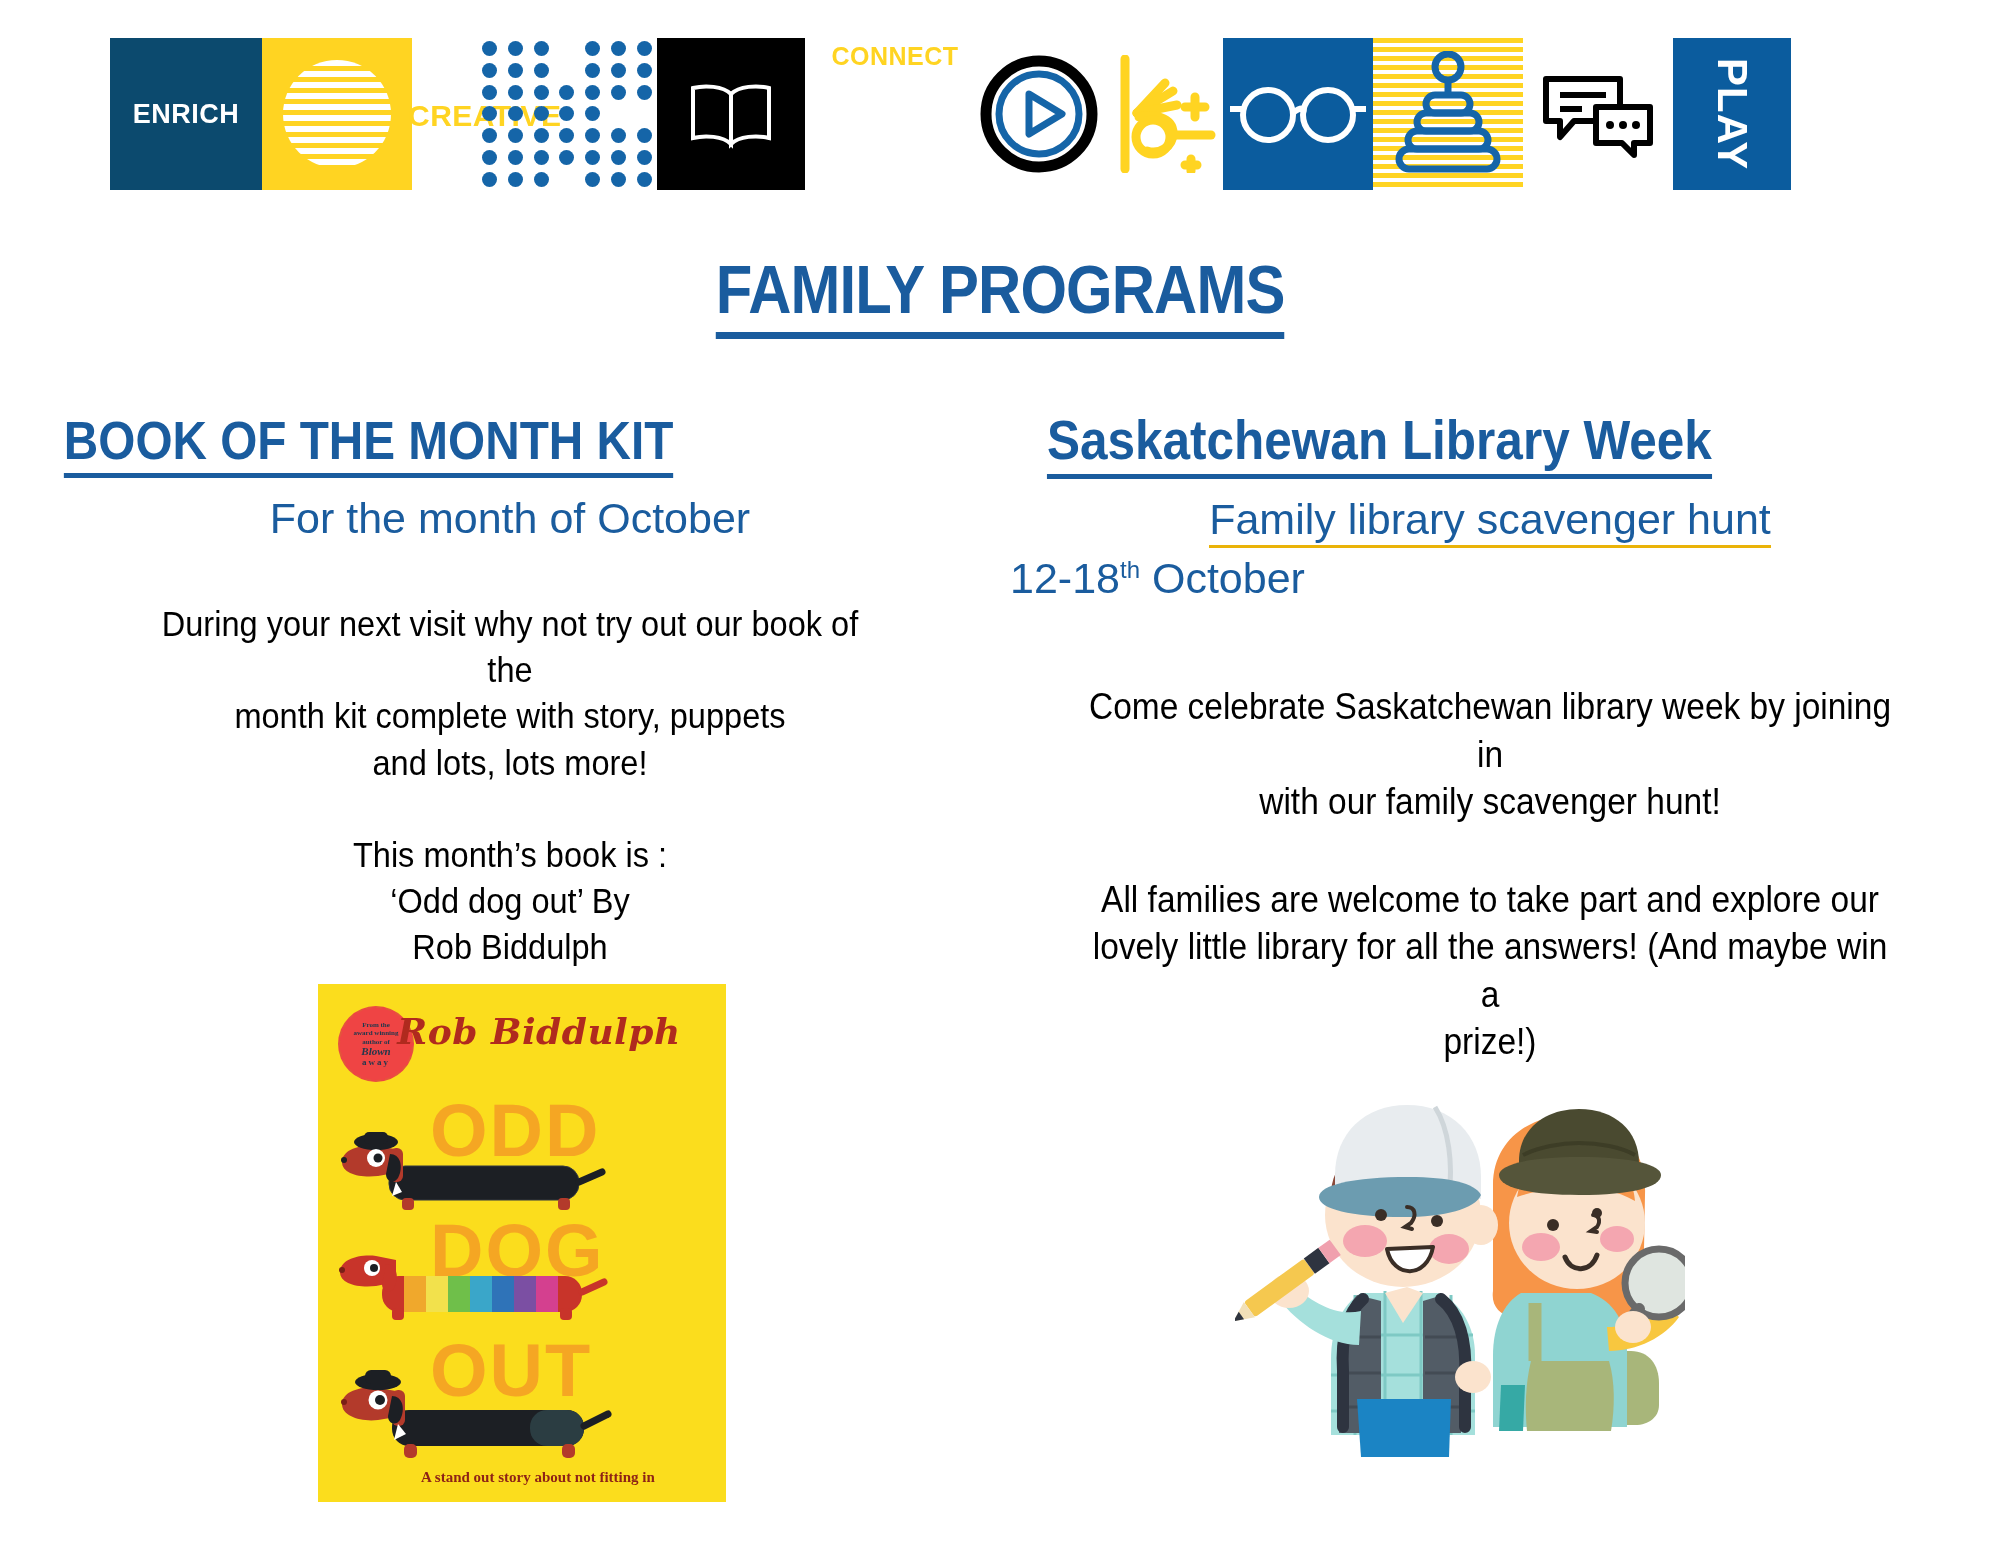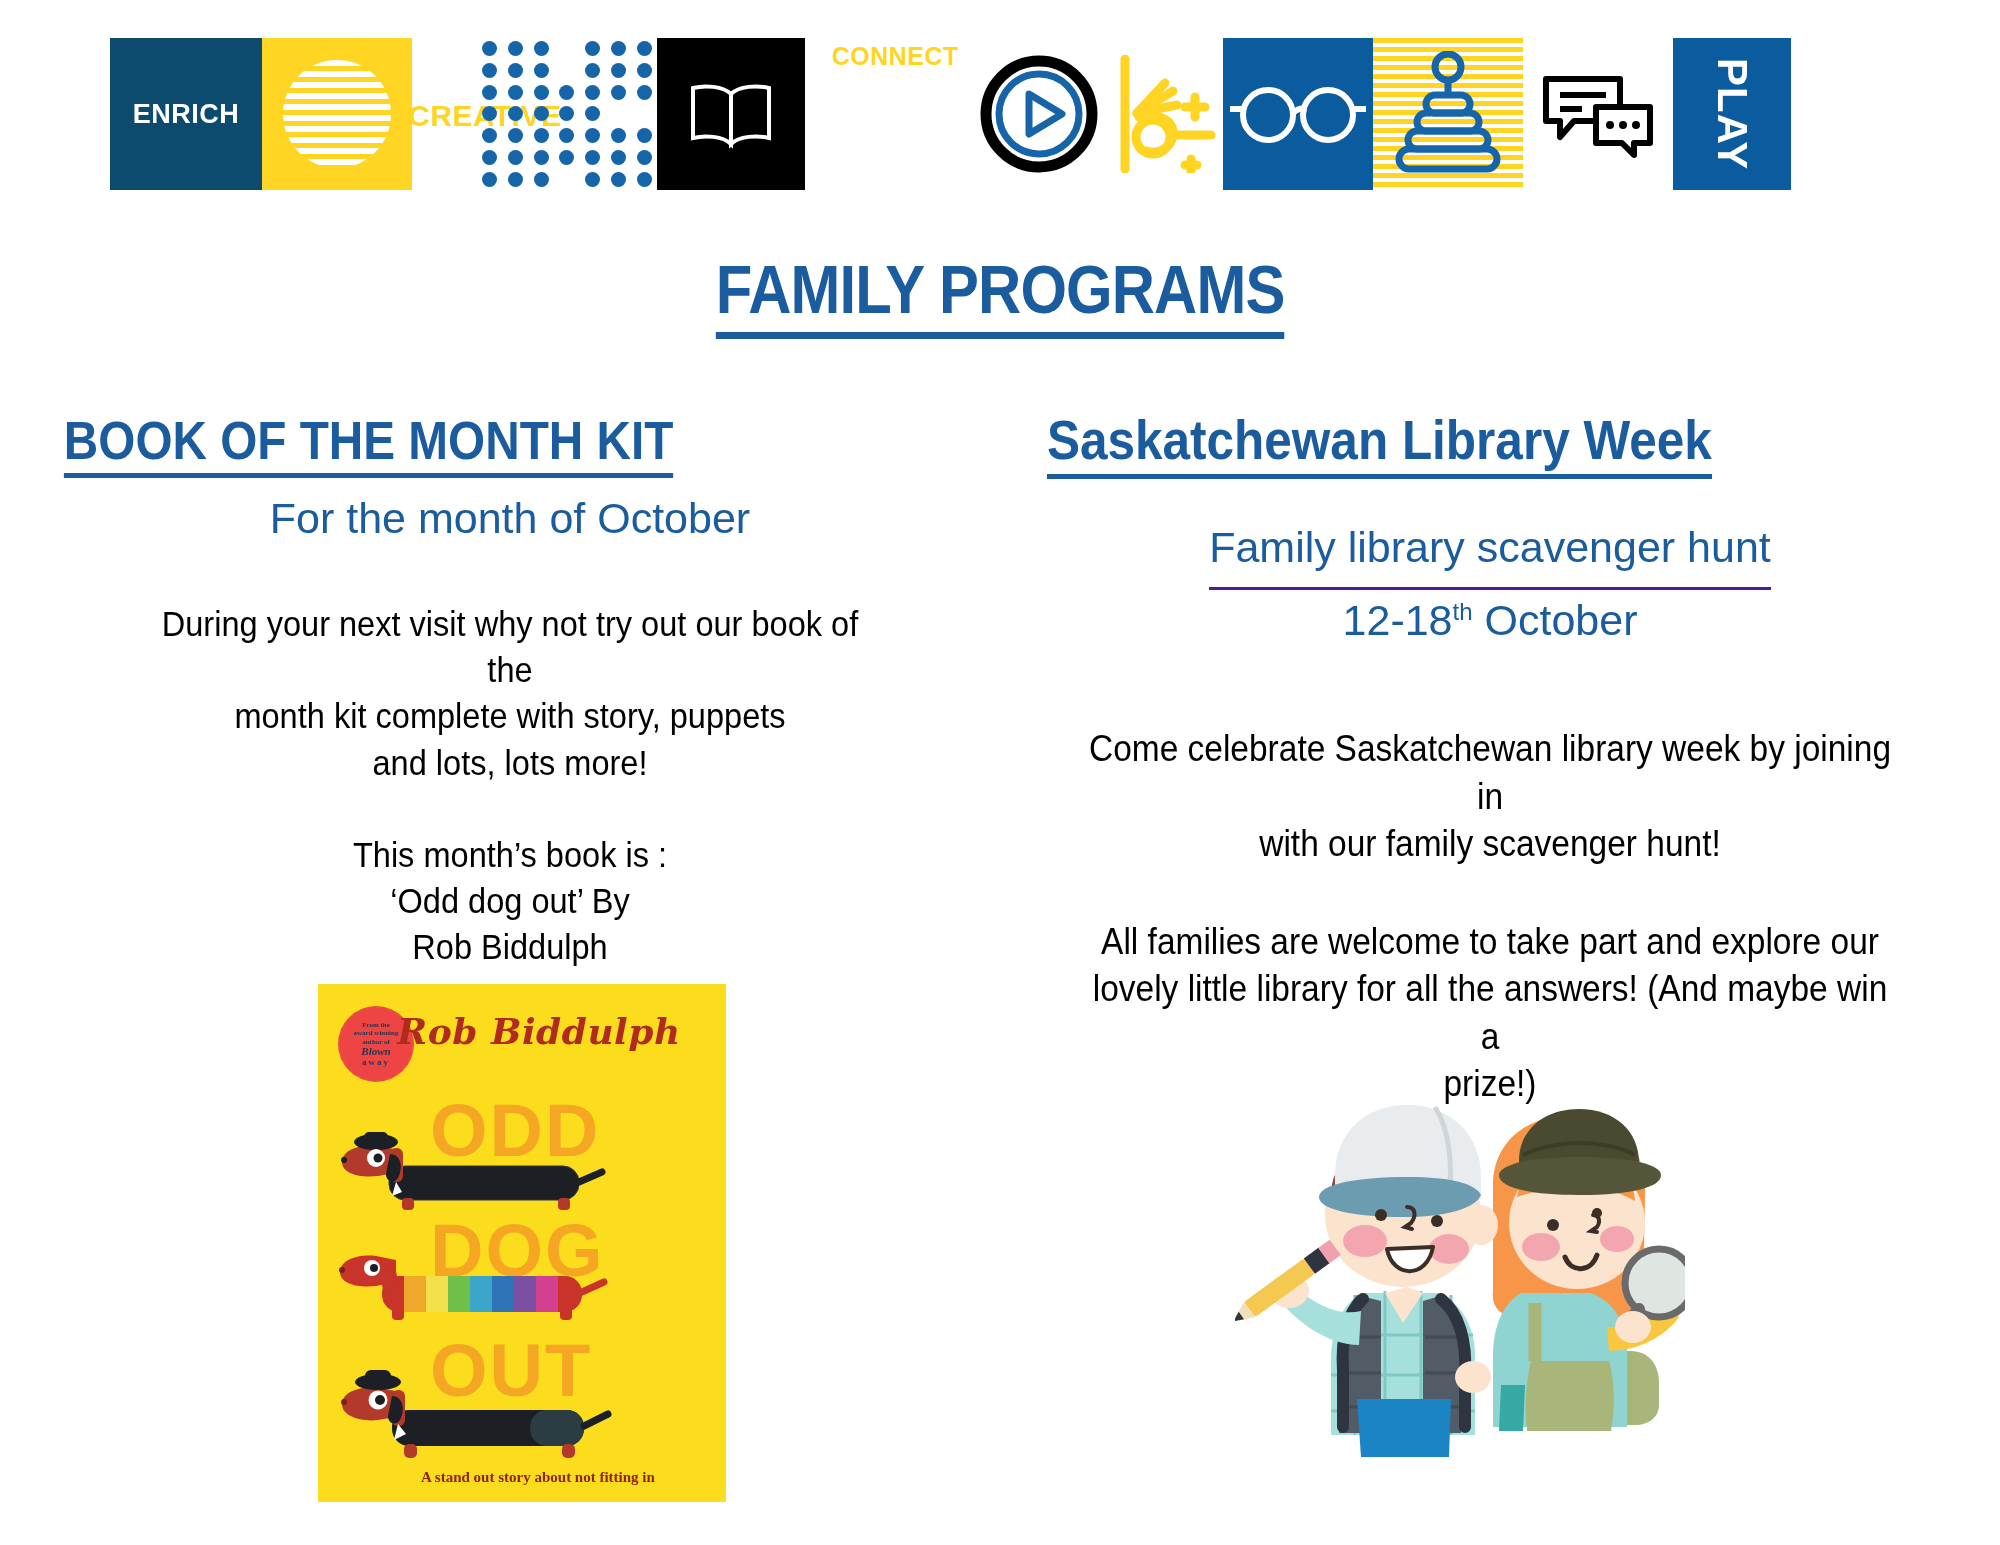--- a/index.html
+++ b/index.html
@@ -213,27 +213,26 @@
   .title-right span { font-size: 55px; }
 
   .sec-sub {
     text-align: center;
     color: #1a5c9e;
     font-family: "Liberation Sans Narrow", "Liberation Sans", sans-serif;
     font-size: 43px;
     margin-top: 16px;
   }
   .sec-sub.underlined span {
-    border-bottom: 3px solid #4c1d95;
-    padding-bottom: 15px;
+    border-bottom: 3px solid #eab308;
+    padding-bottom: 1px;
     display: inline-block;
-    margin-top: 28px;
   }
   .sec-sub2 {
-    text-align: center;
+    text-align: left;
     color: #1a5c9e;
     font-family: "Liberation Sans Narrow", "Liberation Sans", sans-serif;
     font-size: 43px;
     margin-top: 6px;
   }
   .sec-sub2 sup { font-size: 24px; vertical-align: super; }
 
   .body-text {
     text-align: center;
     color: #000000;

